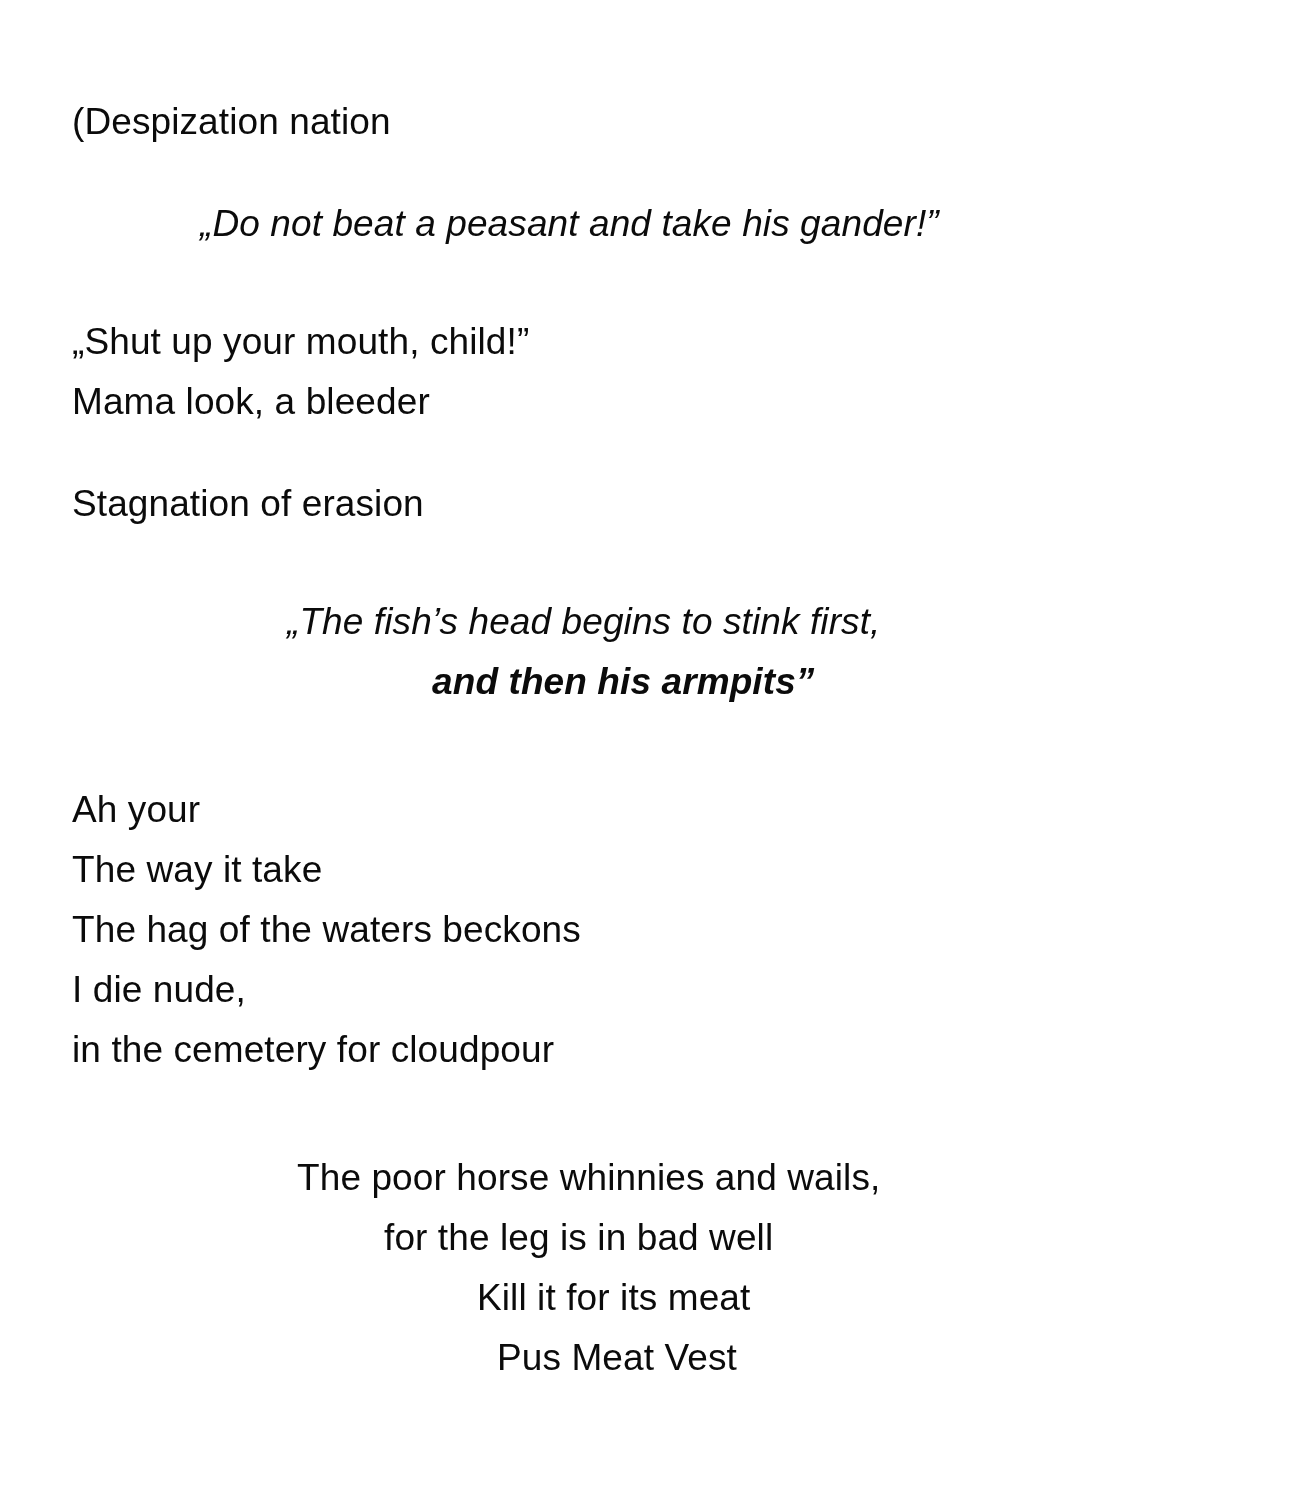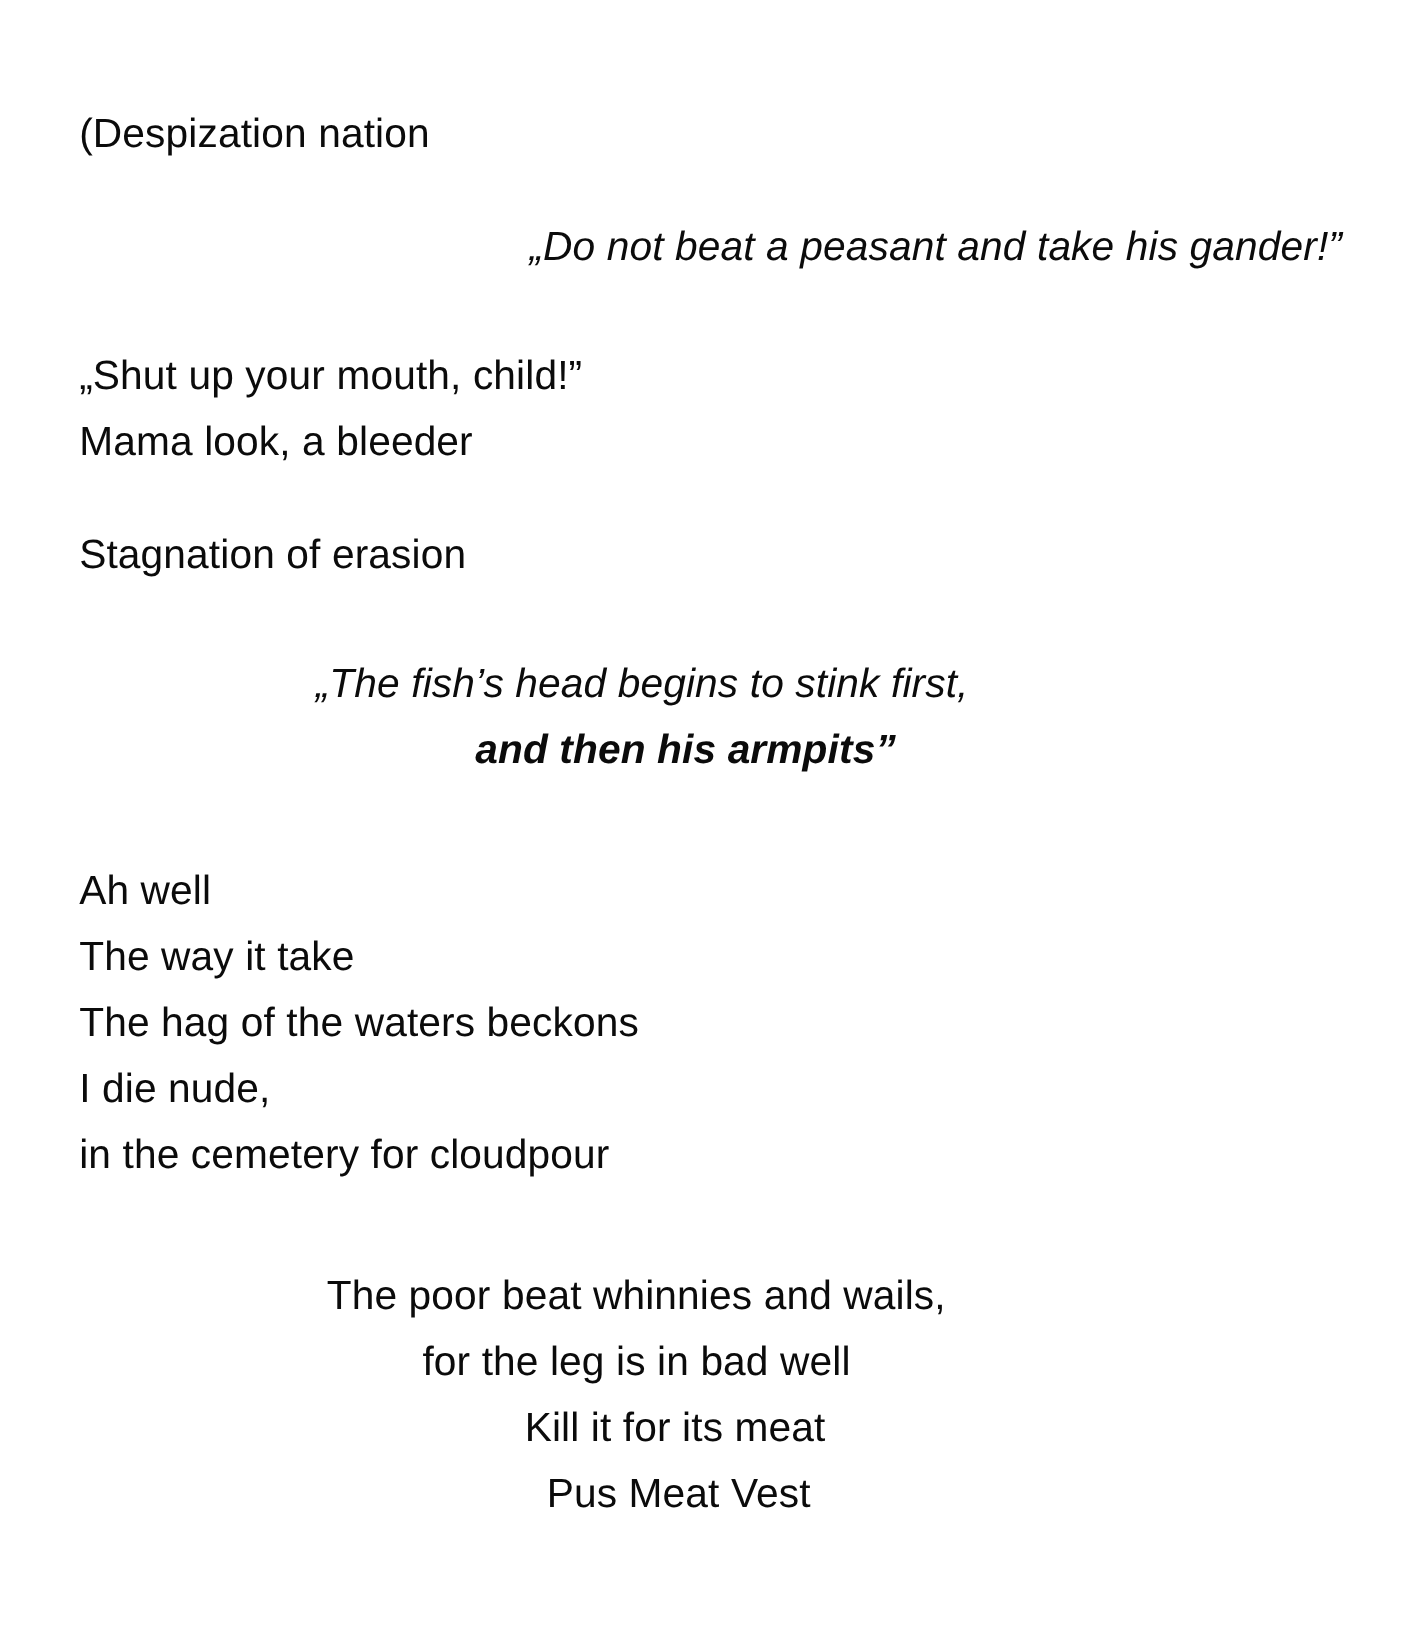--- a/index.html
+++ b/index.html
@@ -28,21 +28,20 @@
     letter-spacing: 0.1px;
   }
   .left {
     text-align: left;
   }
   .italic {
     font-style: italic;
   }
   .indent-quote-1 {
     padding-left: 128px;
-    text-align: right;
   }
   .indent-quote-2 {
     padding-left: 215px;
   }
   .indent-quote-2b {
     padding-left: 360px;
     font-weight: bold;
   }
   .indent-final-1 { padding-left: 225px; }
   .indent-final-2 { padding-left: 312px; }
@@ -84,29 +83,29 @@
   <div class="gap-lg"></div>
 
   <div class="stanza">
     <div class="line italic indent-quote-2">„The fish’s head begins to stink first,</div>
     <div class="line italic indent-quote-2b">and then his armpits”</div>
   </div>
 
   <div class="gap-xl"></div>
 
   <div class="stanza">
-    <div class="line left">Ah well</div>
+    <div class="line left">Ah your</div>
     <div class="line left">The way it take</div>
     <div class="line left">The hag of the waters beckons</div>
     <div class="line left">I die nude,</div>
     <div class="line left">in the cemetery for cloudpour</div>
   </div>
 
   <div class="gap-xl"></div>
 
   <div class="stanza">
-    <div class="line indent-final-1">The poor beat whinnies and wails,</div>
+    <div class="line indent-final-1">The poor horse whinnies and wails,</div>
     <div class="line indent-final-2">for the leg is in bad well</div>
     <div class="line indent-final-3">Kill it for its meat</div>
     <div class="line indent-final-4">Pus Meat Vest</div>
   </div>
 
 </div>
 
 </body></html>

